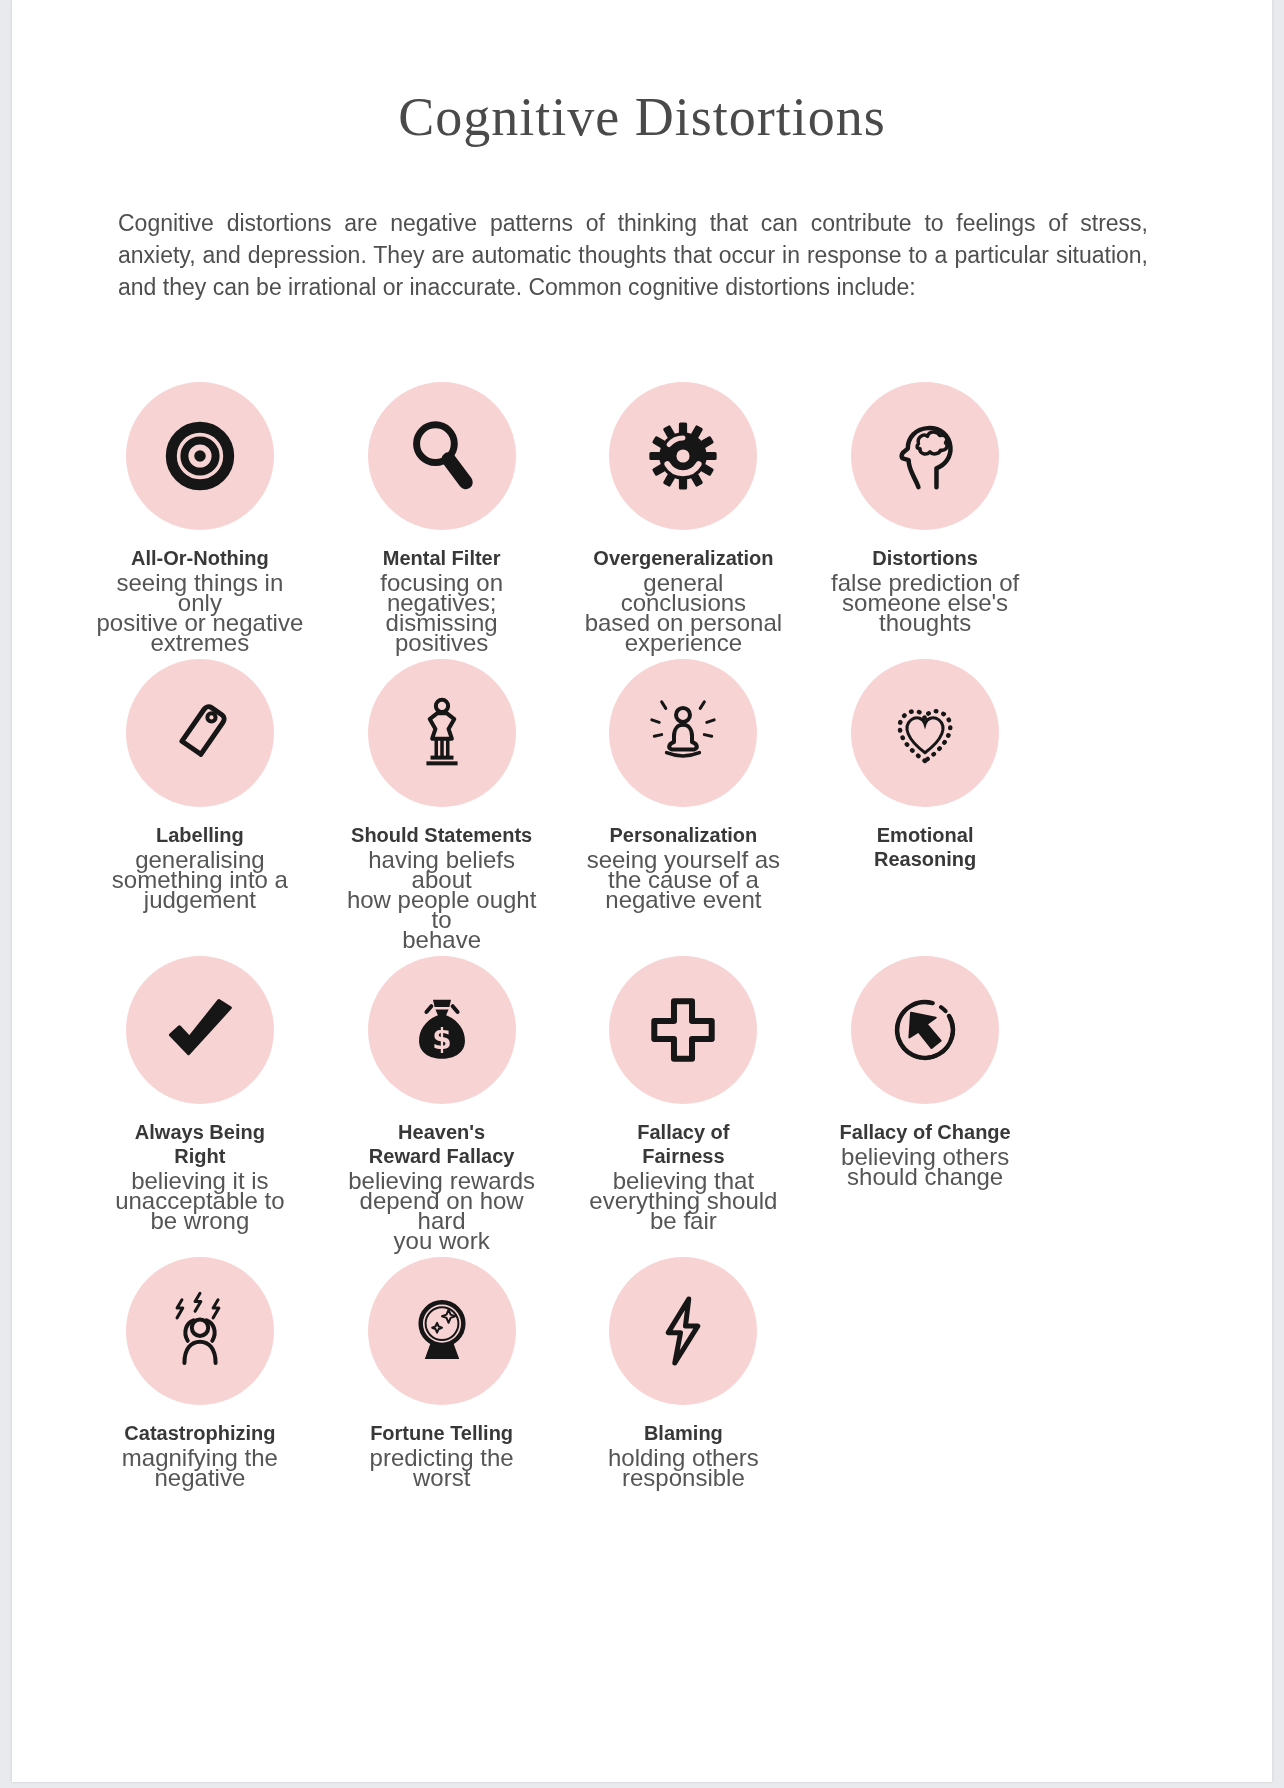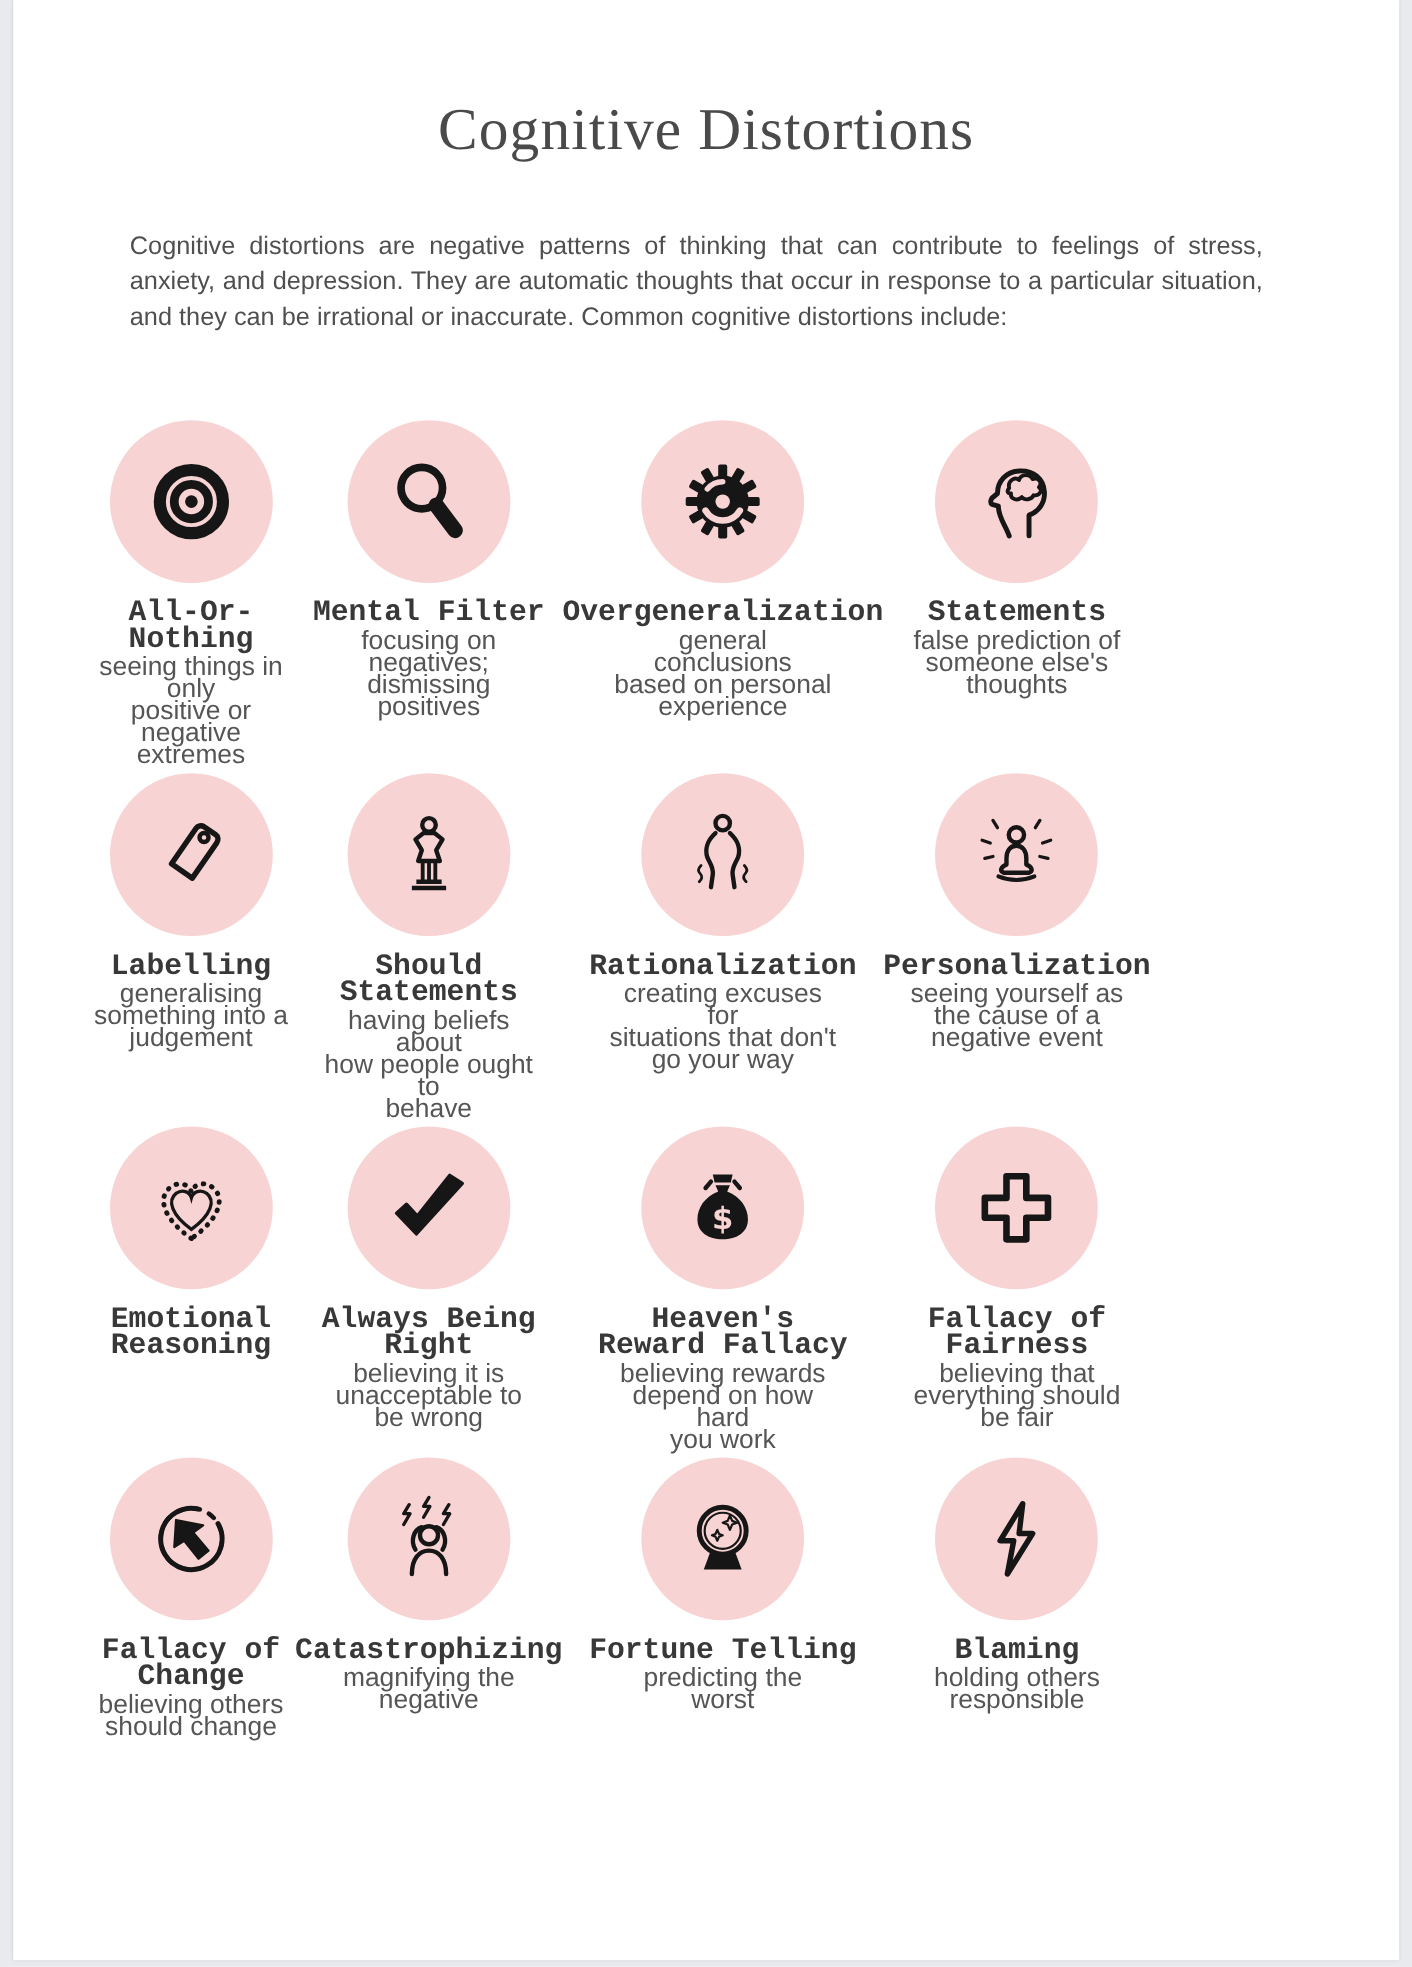--- a/index.html
+++ b/index.html
@@ -43,24 +43,23 @@
   }
   .circle{
     width:148px;height:148px;border-radius:50%;
     background:var(--circle-bg,#f8d3d3);
     display:flex;align-items:center;justify-content:center;
     margin-bottom:16px;
   }
   .icn{width:82px;height:82px;display:block;}
   .icn *{vector-effect:non-scaling-stroke;}
   .ititle{
-    font-weight:700;font-size:27px;line-height:24px;
+    font-weight:700;font-size:20px;line-height:24px;
     color:var(--item-title-col,#383838);
     white-space:pre-line;
-    font-family:Liberation Mono, monospace;
   }
   .idesc{
     margin-top:3px;
     font-size:24px;line-height:20px;
     color:var(--desc-col,#555555);
     white-space:pre-line;
     max-width:210px;
   }
 </style>
 </head>
@@ -130,21 +129,21 @@
 experience</div>
     </div>
 
     <div class="cell">
       <div class="circle">
         <svg class="icn" viewBox="0 0 100 100">
           <path d="M42,88 C38,76 30,68 30,55 L23,53 C21,52 21,49 23,46 L29,41 C29,27 39,17 53,16 C69,15 80,25 81,39 C82,51 75,61 64,65 L64,88" fill="none" stroke="var(--ic)" stroke-width="4.5" stroke-linejoin="round" stroke-linecap="round"></path>
           <path d="M42,35 C40,27 48,22 53,26 C55,19 65,19 68,25 C75,23 79,29 75,34 C80,38 75,44 69,43 C67,48 59,49 56,45 C51,50 43,47 44,41 C40,41 39,38 42,35 Z" fill="none" stroke="var(--ic)" stroke-width="3.5" stroke-linejoin="round"></path>
         </svg>
       </div>
-      <div class="ititle">Statements</div>
+      <div class="ititle">Distortions</div>
       <div class="idesc">false prediction of
 someone else's
 thoughts</div>
     </div>
 
     <div class="cell">
       <div class="circle">
         <svg class="icn" viewBox="0 0 100 100">
           <path d="M28,60 L55,21 C57,18 61,17 64,19 L77,28 C80,30 80,34 78,37 L51,76 Z" fill="none" stroke="var(--ic)" stroke-width="5" stroke-linejoin="round"></path>
           <circle cx="64" cy="31" r="5" fill="none" stroke="var(--ic)" stroke-width="4"></circle>
@@ -165,35 +164,20 @@
           <line x1="36" y1="80" x2="64" y2="80" stroke="var(--ic)" stroke-width="4"></line>
           <line x1="31" y1="87" x2="69" y2="87" stroke="var(--ic)" stroke-width="4"></line>
         </svg>
       </div>
       <div class="ititle">Should Statements</div>
       <div class="idesc">having beliefs about
 how people ought to
 behave</div>
     </div>
 
-    <div class="cell">
-      <div class="circle">
-        <svg class="icn" viewBox="0 0 100 100">
-          <circle cx="50" cy="15" r="8" fill="none" stroke="var(--ic)" stroke-width="4"></circle>
-          <path d="M42,26 C33,34 30,44 33,53 C36,60 40,64 39,72 L37,86" fill="none" stroke="var(--ic)" stroke-width="4" stroke-linecap="round"></path>
-          <path d="M58,26 C67,34 70,44 67,53 C64,60 60,64 61,72 L63,86" fill="none" stroke="var(--ic)" stroke-width="4" stroke-linecap="round"></path>
-          <path d="M26,62 q-5,5 -1,9 q4,4 -1,9" fill="none" stroke="var(--ic)" stroke-width="2.5" stroke-linecap="round"></path>
-          <path d="M74,62 q5,5 1,9 q-4,4 1,9" fill="none" stroke="var(--ic)" stroke-width="2.5" stroke-linecap="round"></path>
-        </svg>
-      </div>
-      <div class="ititle">Rationalization</div>
-      <div class="idesc">creating excuses for
-situations that don't
-go your way</div>
-    </div>
 
     <div class="cell">
       <div class="circle">
         <svg class="icn" viewBox="0 0 100 100">
           <circle cx="50" cy="28" r="8.5" fill="none" stroke="var(--ic)" stroke-width="4"></circle>
           <path d="M50,40 C43,40 39,46 39,54 L39,61 C33,63 31,68 36,70 L64,70 C69,68 67,63 61,61 L61,54 C61,46 57,40 50,40 Z" fill="none" stroke="var(--ic)" stroke-width="4" stroke-linejoin="round"></path>
           <path d="M30,74 Q50,82 70,74" fill="none" stroke="var(--ic)" stroke-width="3.5" stroke-linecap="round"></path>
           <g stroke="var(--ic)" stroke-width="3" stroke-linecap="round">
             <line x1="24" y1="12" x2="29" y2="20"></line>
             <line x1="76" y1="12" x2="71" y2="20"></line>

